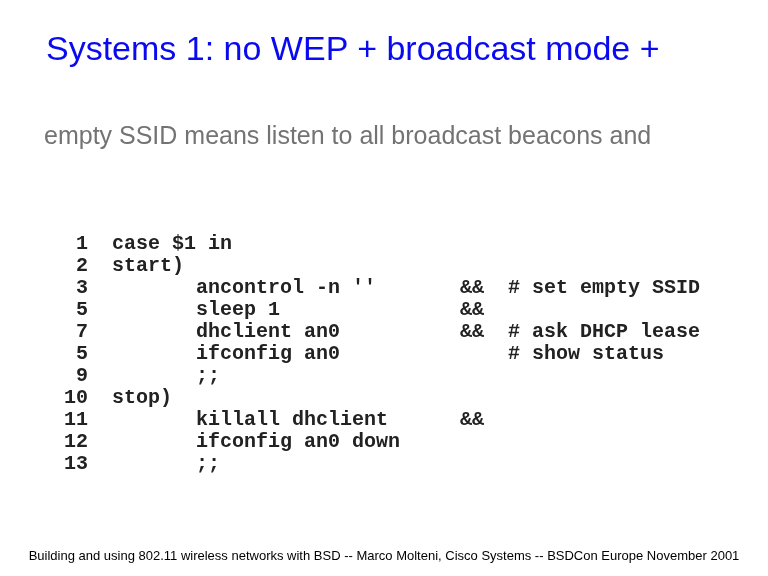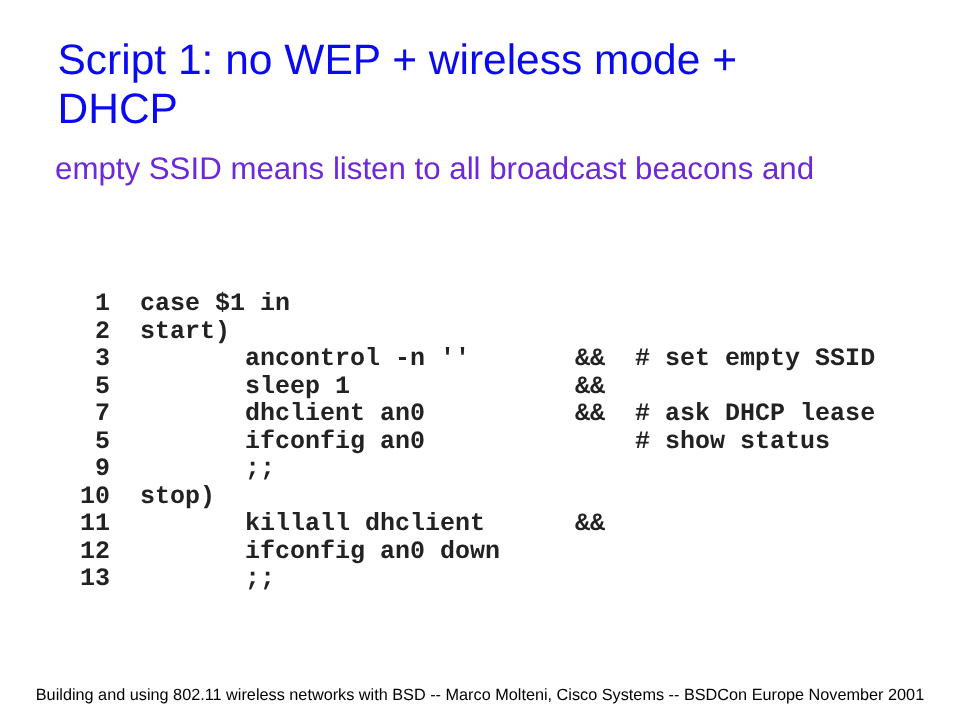--- a/index.html
+++ b/index.html
@@ -60,25 +60,24 @@
     color: #000000;
     white-space: nowrap;
   }
 </style>
 </head>
 <body>
 
 <div class="slide">
 
   <div class="title" style="color: rgb(10, 10, 240);">
-    <div class="title-line">Script 1: no WEP + wireless mode +</div>
-    <div class="title-line">DHCP</div>
+    <div class="title-line">Systems 1: no WEP + broadcast mode +</div>
   </div>
 
-  <div class="subtitle" style="color: #6d28d9;">
+  <div class="subtitle" style="color: #737373;">
     <div class="subtitle-line">empty SSID means listen to all broadcast beacons and</div>
   </div>
 
   <pre class="code">
       <div class="code-line"> 1  case $1 in</div>
       <div class="code-line"> 2  start)</div>
       <div class="code-line"> 3         ancontrol -n ''       &amp;&amp;  # set empty SSID</div>
       <div class="code-line"> 5         sleep 1               &amp;&amp;</div>
       <div class="code-line"> 7         dhclient an0          &amp;&amp;  # ask DHCP lease</div>
       <div class="code-line"> 5         ifconfig an0              # show status</div>

